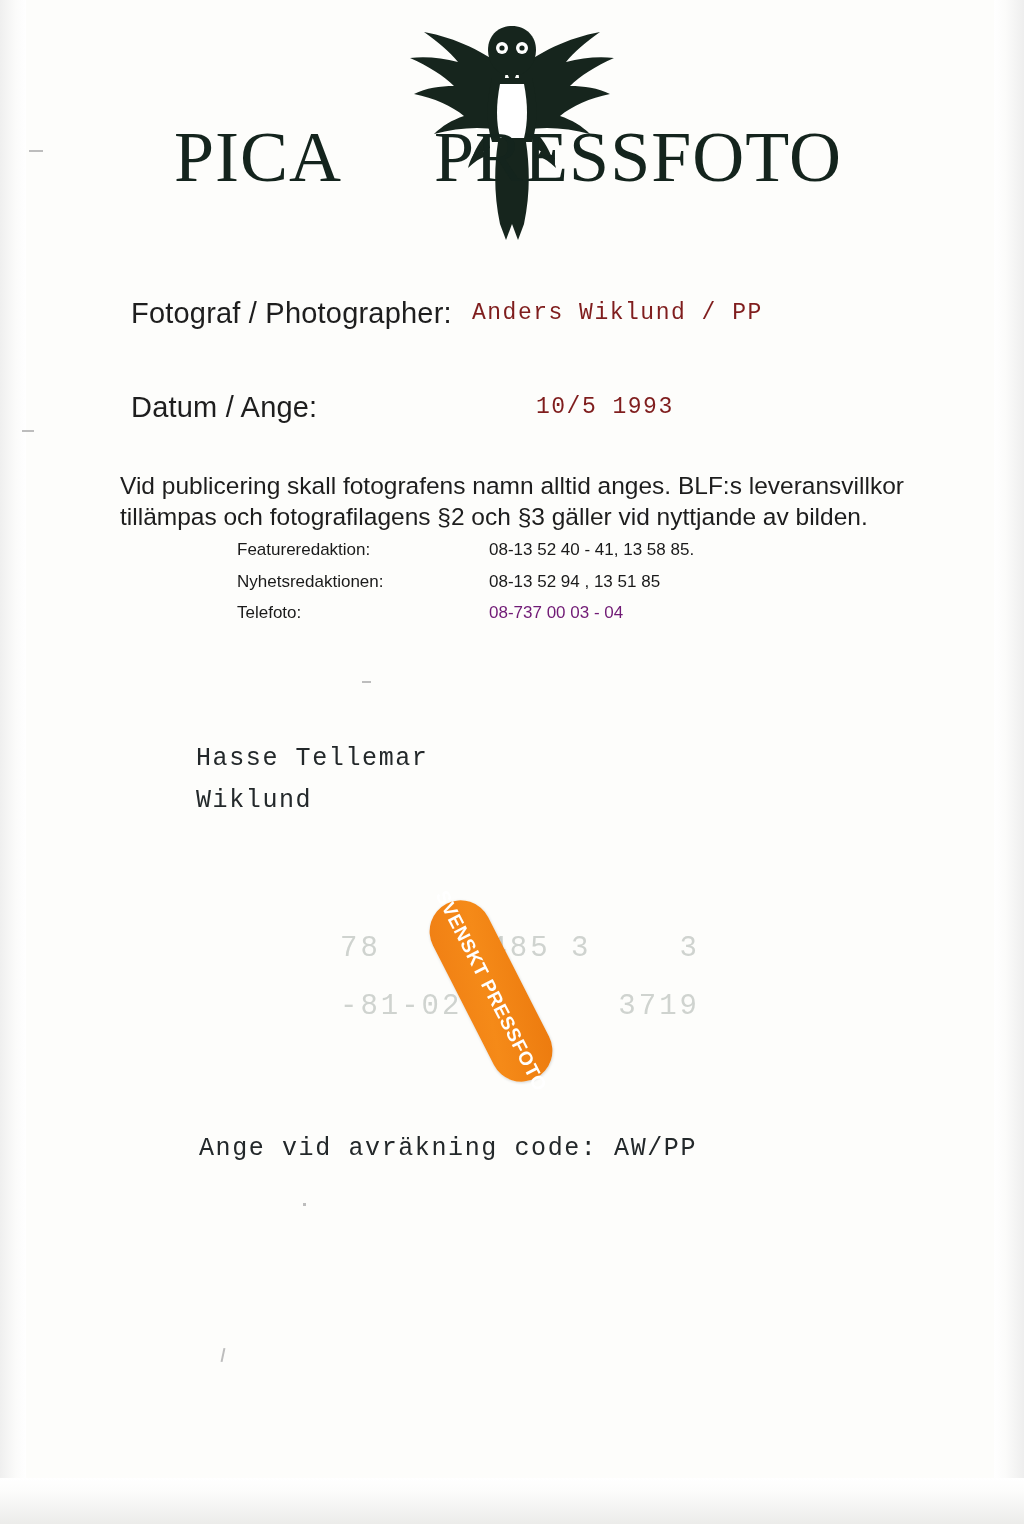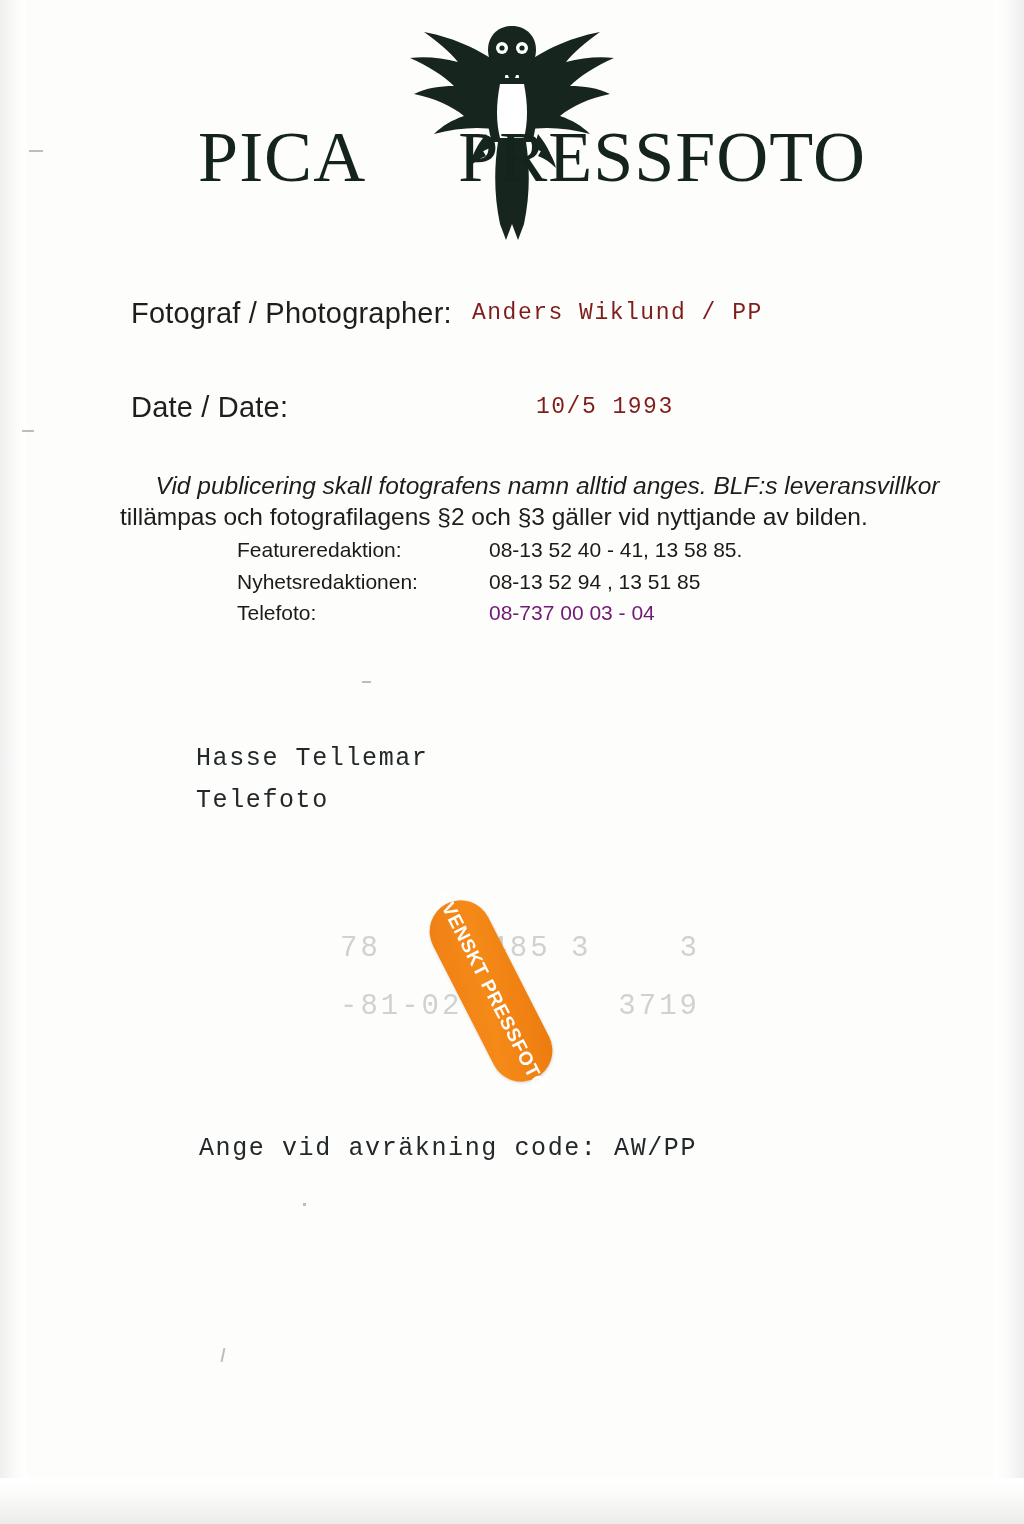--- a/index.html
+++ b/index.html
@@ -59,24 +59,24 @@
   }
   .bird {
     position: absolute;
     left: 232px;
     top: 0px;
     width: 230px;
     height: 225px;
   }
   .wordmark {
     position: absolute;
-    left: 4px;
+    left: 12px;
     top: 98px;
     width: 700px;
-    text-align: right;
+    text-align: left;
     font-family: "Liberation Serif", serif;
     font-size: 72px;
     letter-spacing: 1px;
     color: #14241d;
     white-space: nowrap;
   }
   .wordmark .w1 { margin-right: 92px; }
 
   
   .field-row {
@@ -102,28 +102,28 @@
 
   .terms {
     position: absolute;
     left: 120px;
     top: 470px;
     width: 855px;
     font-size: 24.5px;
     line-height: 31px;
     color: #1d1d1d;
   }
-  .terms .line1 { display: block; text-align: center; font-style: italic; }
+  .terms .line1 { display: block; text-align: left; }
   .terms .line2 { display: block; text-align: left; }
 
   .contacts {
     position: absolute;
     left: 237px;
     top: 534px;
-    font-size: 21px;
+    font-size: 17px;
     line-height: 31.5px;
   }
   .contact-row {
     display: flex;
   }
   .contact-name { width: 252px; }
   .contact-number { white-space: nowrap; }
   .faded { color: #701a75; }
 
   
@@ -247,21 +247,21 @@
 
       <div class="wordmark">
         <span class="w1">PICA</span><span class="w2">PRESSFOTO</span>
       </div>
     </div>
   </div>
 
   <div class="field-row label-sans" id="photographer-label">Fotograf / Photographer:</div>
   <div class="field-row value-mono" id="photographer-value">Anders Wiklund / PP</div>
 
-  <div class="field-row label-sans" id="date-label">Date / Date:</div>
+  <div class="field-row label-sans" id="date-label">Datum / Ange:</div>
   <div class="field-row value-mono" id="date-value">10/5  1993</div>
 
   <div class="terms">
     <span class="line1">Vid publicering skall fotografens namn alltid anges. BLF:s leveransvillkor</span>
     <span class="line2">tillämpas och fotografilagens §2 och §3 gäller vid nyttjande av bilden.</span>
   </div>
 
   <div class="contacts">
     <div class="contact-row">
       <span class="contact-name">Featureredaktion:</span>
@@ -272,21 +272,21 @@
       <span class="contact-number">08-13 52 94 , 13 51 85</span>
     </div>
     <div class="contact-row">
       <span class="contact-name">Telefoto:</span>
       <span class="contact-number faded">08-737 00 03 - 04</span>
     </div>
   </div>
 
   <div class="caption">
     <div>Hasse Tellemar</div>
-    <div>Telefoto</div>
+    <div>Wiklund</div>
   </div>
 
   <div class="faint-codes">
     <div class="row">
       <span>78</span>
       <span>3485 3</span>
       <span>3</span>
     </div>
     <div class="row">
       <span>-81-02-0</span>

